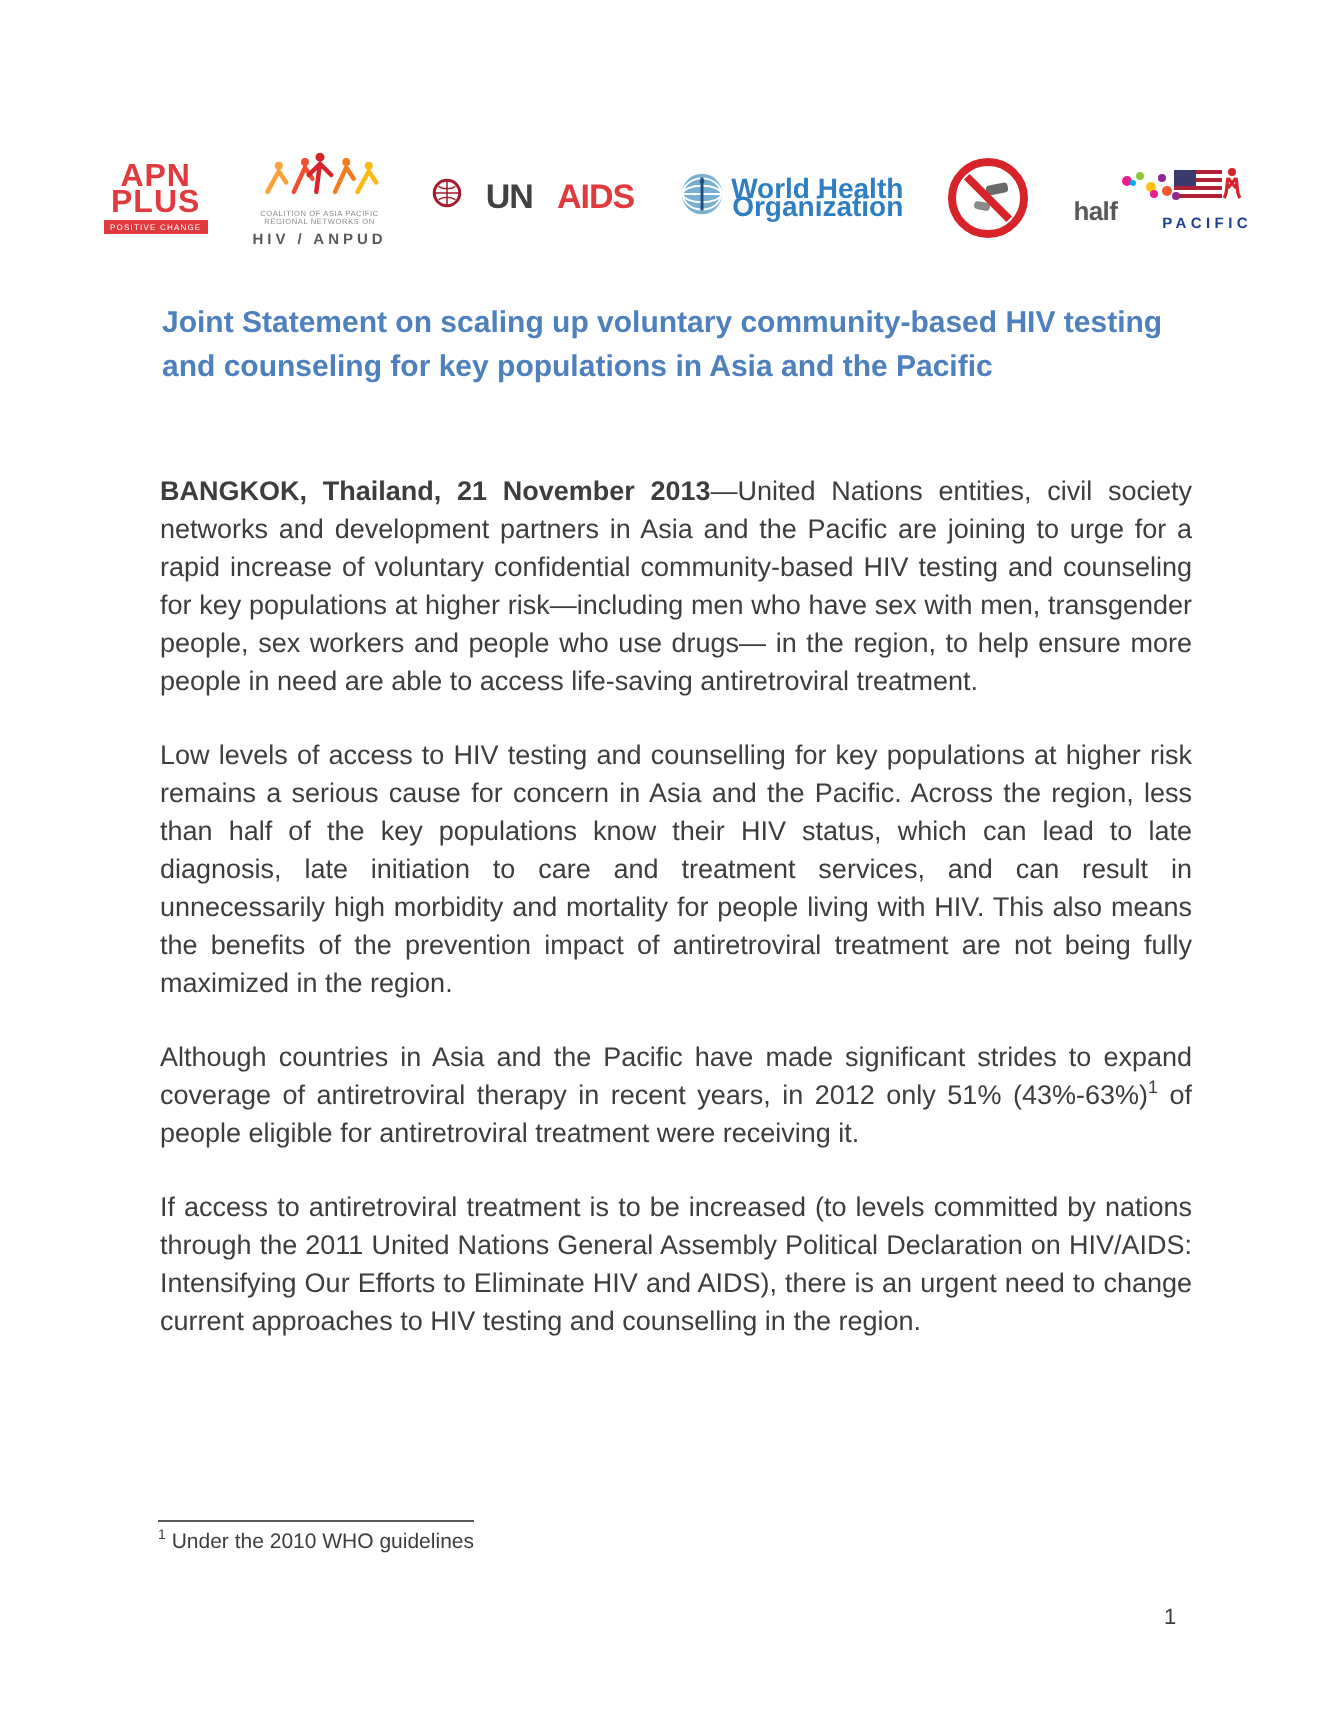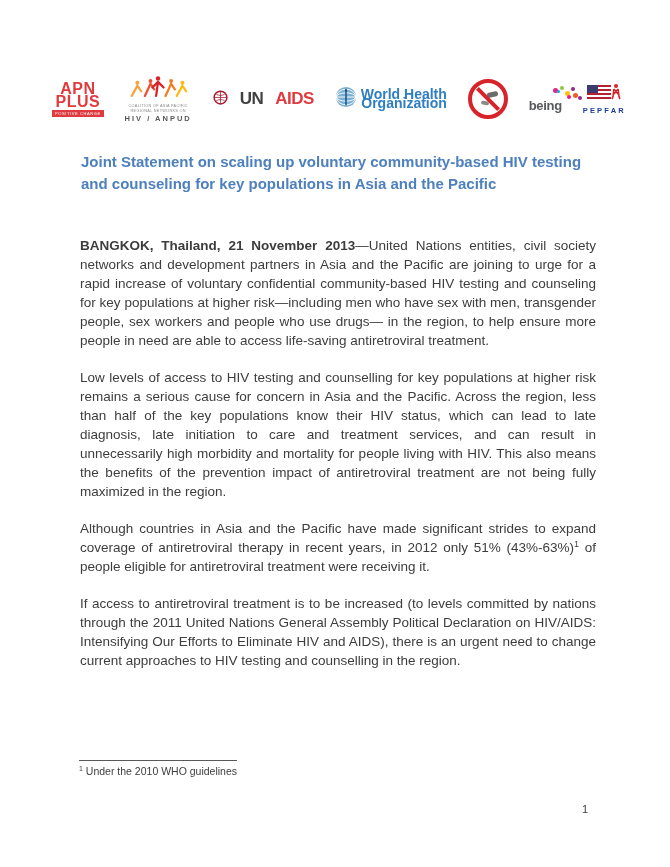--- a/index.html
+++ b/index.html
@@ -162,40 +162,40 @@
     <div class="logo">
       <div class="apcom-wrap">
         <span class="dot d1"></span>
         <span class="dot d2"></span>
         <span class="dot d3"></span>
         <span class="dot d4"></span>
         <span class="dot d5"></span>
         <span class="dot d6"></span>
         <span class="dot d7"></span>
         <span class="dot d8"></span>
-        <div class="apcom-name">being</div>
+        <div class="apcom-name">half</div>
       </div>
     </div>
 
     <div class="logo">
       <span>
         <svg viewBox="0 0 34 18" width="34" height="18">
           <rect x="0" y="2" width="24" height="2" fill="#B22234"></rect>
           <rect x="0" y="4" width="24" height="2" fill="#ffffff"></rect>
           <rect x="0" y="6" width="24" height="2" fill="#B22234"></rect>
           <rect x="0" y="8" width="24" height="2" fill="#ffffff"></rect>
           <rect x="0" y="10" width="24" height="2" fill="#B22234"></rect>
           <rect x="0" y="12" width="24" height="2" fill="#ffffff"></rect>
           <rect x="0" y="14" width="24" height="2" fill="#B22234"></rect>
           <rect x="0" y="2" width="11" height="8" fill="#3C3B6E"></rect>
           <circle cx="29" cy="3" r="2" fill="#D7242B"></circle>
           <path d="M27 6 C26 10,27 13,25 16 M31 6 C32 10,31 13,33 16 M27 6 L31 11 M31 6 L27 11" stroke="#D7242B" stroke-width="1.6" fill="none"></path>
         </svg>
       </span>
-      <div class="pepfar-name">PEPFAR</div>
+      <div class="pepfar-name">PACIFIC</div>
     </div>
 
   </header>
 
   <h1 class="doc-title">Joint Statement on scaling up voluntary community-based HIV testing and counseling for key populations in Asia and the Pacific</h1>
 
   <main class="content">
     <p class="para"><b>BANGKOK, Thailand, 21 November 2013</b><span>—United Nations entities, civil society networks and development partners in Asia and the Pacific are joining to urge for a rapid increase of voluntary confidential community-based HIV testing and counseling for key populations at higher risk—including men who have sex with men, transgender people, sex workers and people who use drugs— in the region, to help ensure more people in need are able to access life-saving antiretroviral treatment.</span></p>
 
     <p class="para">Low levels of access to HIV testing and counselling for key populations at higher risk remains a serious cause for concern in Asia and the Pacific. Across the region, less than half of the key populations know their HIV status, which can lead to late diagnosis, late initiation to care and treatment services, and can result in unnecessarily high morbidity and mortality for people living with HIV. This also means the benefits of the prevention impact of antiretroviral treatment are not being fully maximized in the region.</p>

